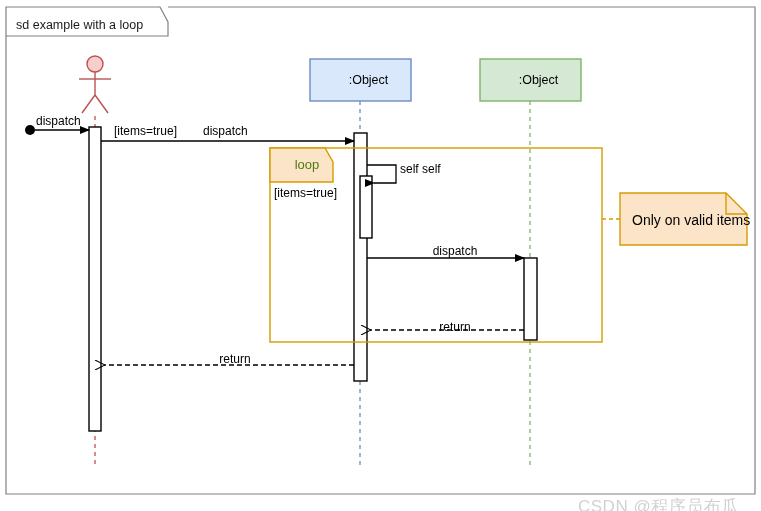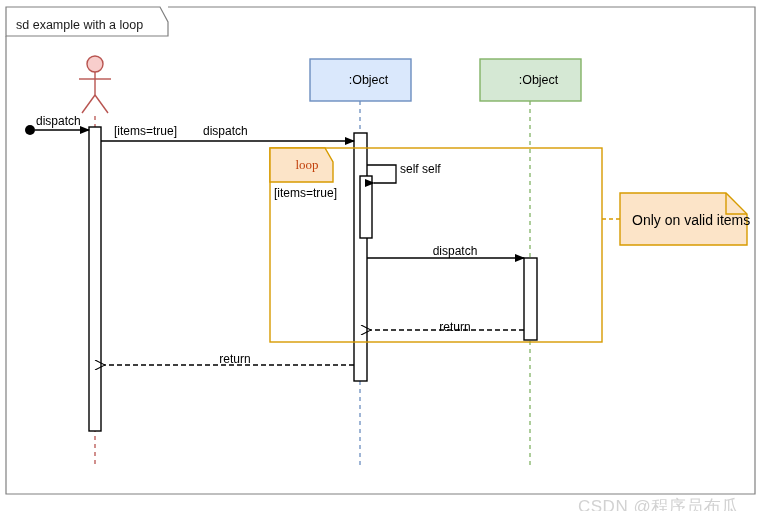--- a/index.html
+++ b/index.html
@@ -38,22 +38,21 @@
   }
   .obj-box-label {
     font-size: 12.5px;
   }
   .frame-label {
     font-size: 12.5px;
     color: #1a1a1a;
   }
   .loop-label {
     font-size: 13px;
-    color: #c2410c;
-    font-family: Liberation Serif, serif;
+    color: #4d7c0f;
   }
   .note-label {
     font-size: 14px;
     color: #000000;
   }
   .watermark {
     position: absolute;
     font-family: "Liberation Sans", sans-serif;
     font-size: 17px;
     color: #d2d2d2;

